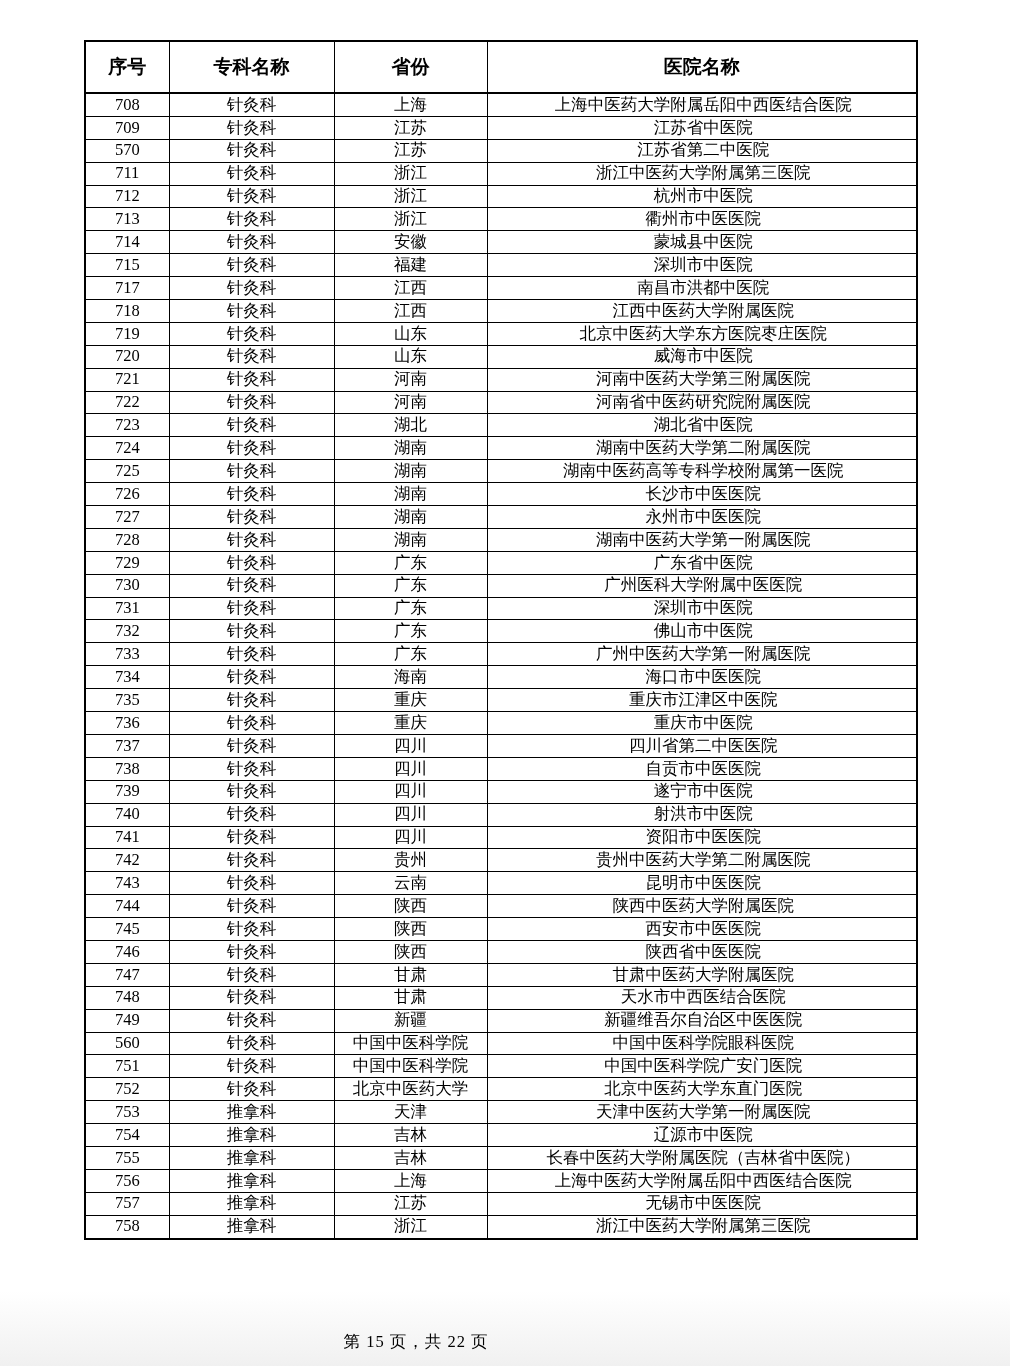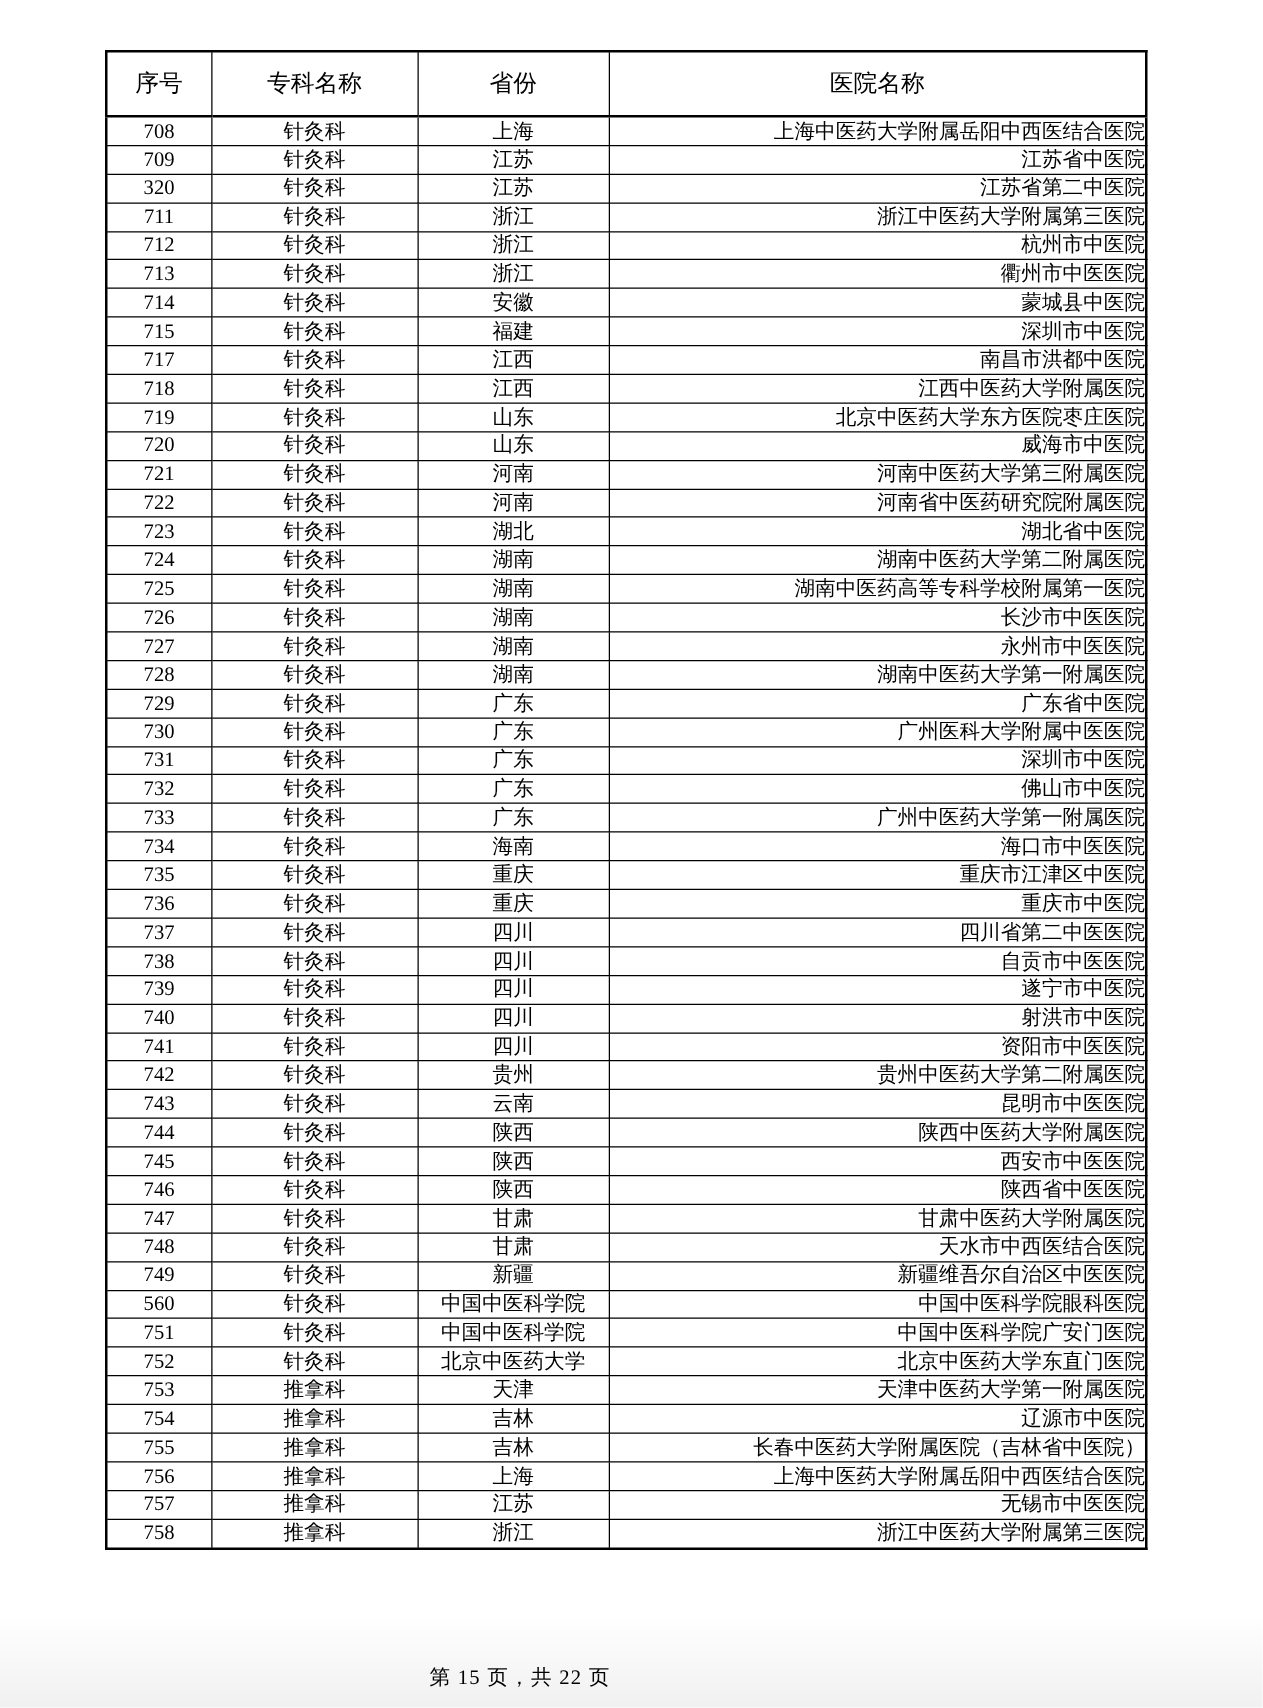--- a/index.html
+++ b/index.html
@@ -26,32 +26,32 @@
   }
   .doc-table th, .doc-table td {
     border: 1.5px solid #000000;
     overflow: hidden;
     white-space: nowrap;
     padding: 0;
   }
   .doc-table th {
     height: 50px;
     font-size: 19px;
-    font-weight: normal;
+    font-weight: bold;
     text-align: center;
     border-bottom-width: 2.5px;
   }
   .doc-table td {
     height: 21.9px;
     font-size: 16.5px;
     text-align: center;
     line-height: 1;
   }
   .doc-table td.c3 {
-    text-align: right;
+    text-align: center;
     padding-left: 3px;
   }
   .page-footer {
     position: absolute;
     left: 0;
     top: 1331px;
     width: 832px;
     text-align: center;
     font-size: 16.5px;
     letter-spacing: 1px;
@@ -93,21 +93,21 @@
         <td class="c2">上海</td>
         <td class="c3">上海中医药大学附属岳阳中西医结合医院</td>
       </tr>
       <tr>
         <td class="c0">709</td>
         <td class="c1">针灸科</td>
         <td class="c2">江苏</td>
         <td class="c3">江苏省中医院</td>
       </tr>
       <tr>
-        <td class="c0">320</td>
+        <td class="c0">570</td>
         <td class="c1">针灸科</td>
         <td class="c2">江苏</td>
         <td class="c3">江苏省第二中医院</td>
       </tr>
       <tr>
         <td class="c0">711</td>
         <td class="c1">针灸科</td>
         <td class="c2">浙江</td>
         <td class="c3">浙江中医药大学附属第三医院</td>
       </tr>

